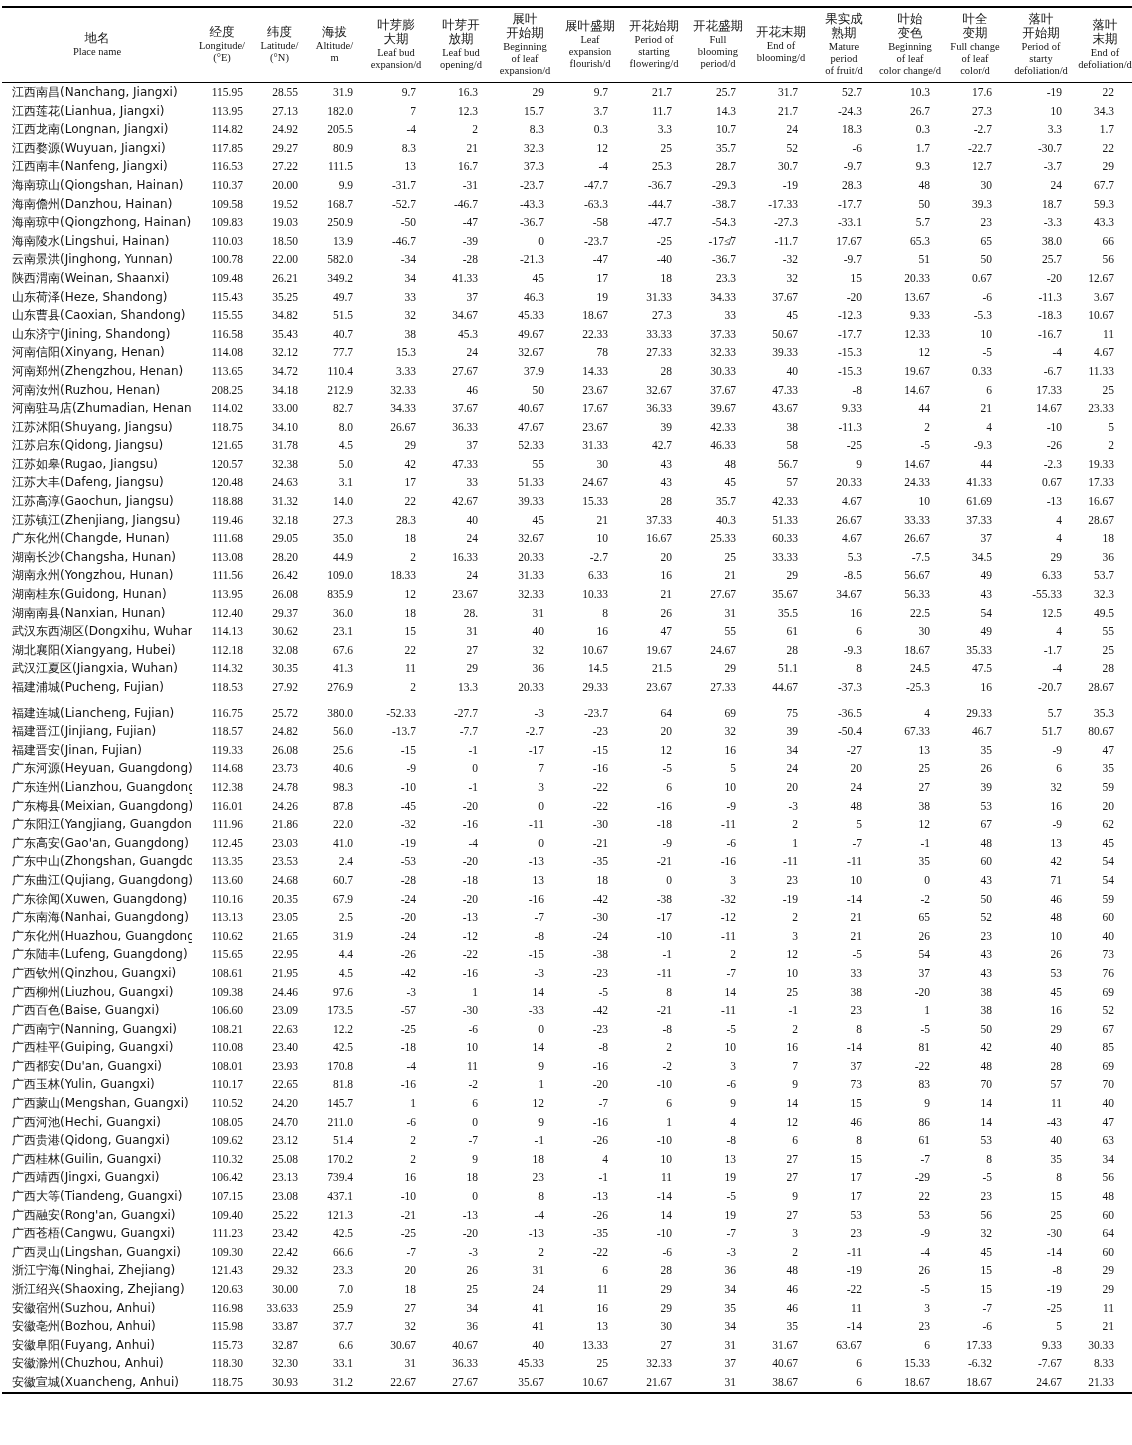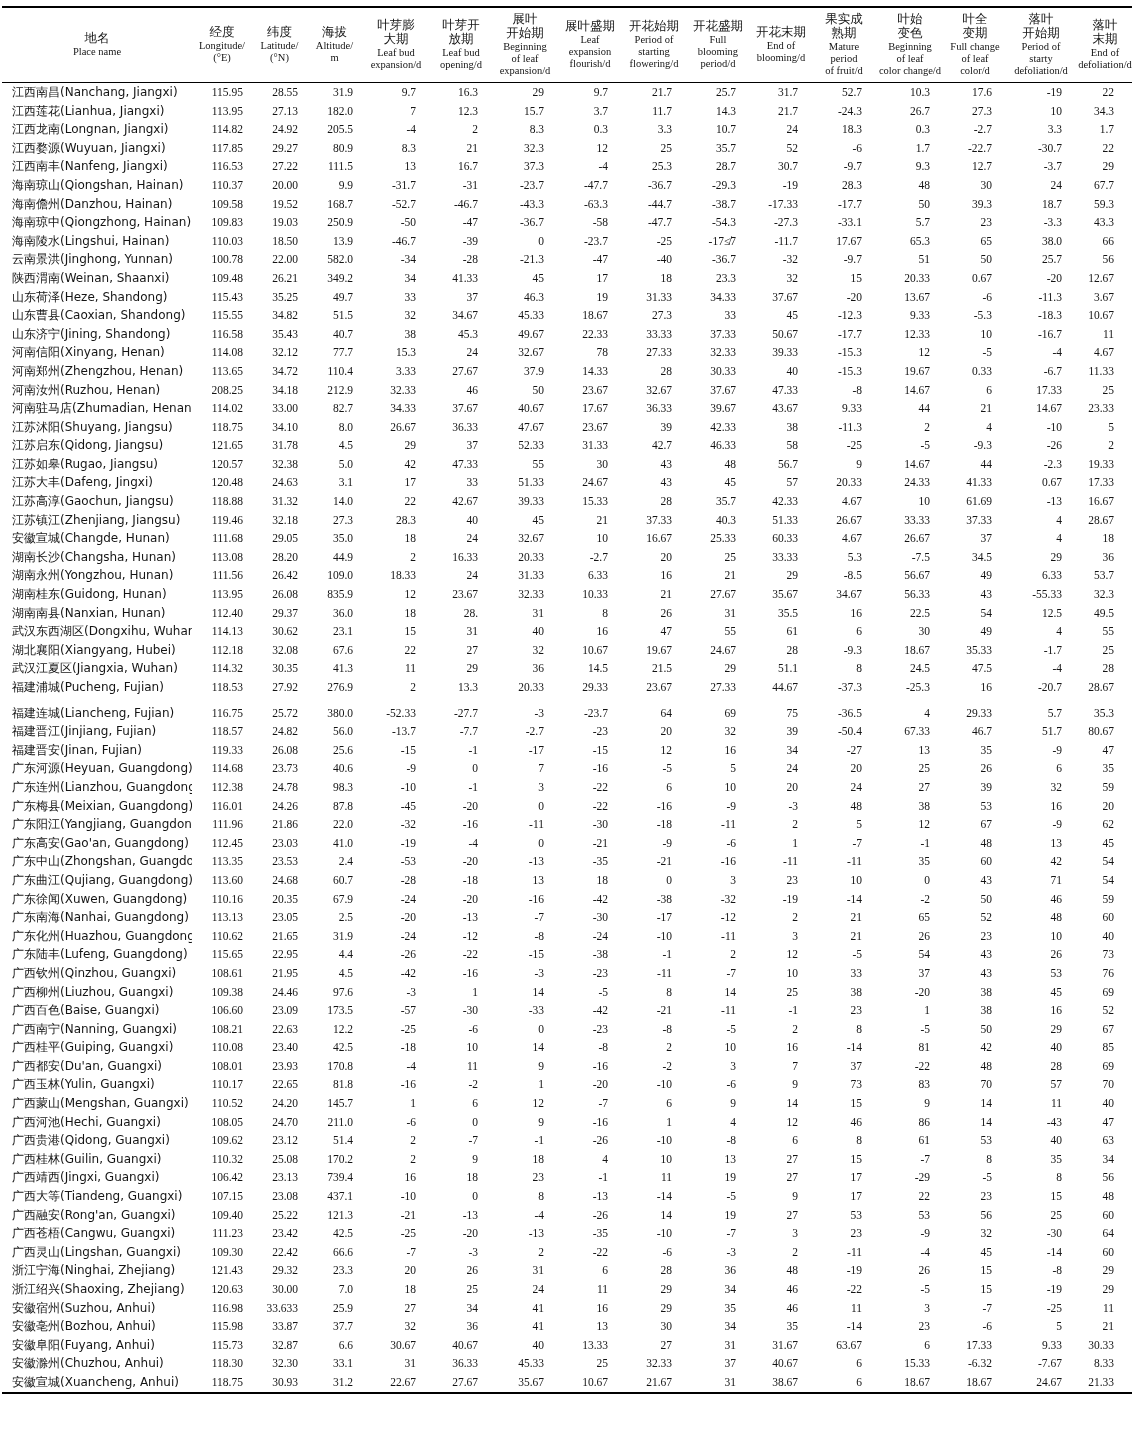--- a/index.html
+++ b/index.html
@@ -525,21 +525,21 @@
           <td class="val c8">43</td>
           <td class="val c9">48</td>
           <td class="val c10">56.7</td>
           <td class="val c11">9</td>
           <td class="val c12">14.67</td>
           <td class="val c13">44</td>
           <td class="val c14">-2.3</td>
           <td class="val c15">19.33</td>
         </tr>
         <tr>
-          <td class="place">江苏大丰(Dafeng, Jingxi)</td>
+          <td class="place">江苏大丰(Dafeng, Jiangsu)</td>
           <td class="val c1">120.48</td>
           <td class="val c2">24.63</td>
           <td class="val c3">3.1</td>
           <td class="val c4">17</td>
           <td class="val c5">33</td>
           <td class="val c6">51.33</td>
           <td class="val c7">24.67</td>
           <td class="val c8">43</td>
           <td class="val c9">45</td>
           <td class="val c10">57</td>
@@ -579,21 +579,21 @@
           <td class="val c8">37.33</td>
           <td class="val c9">40.3</td>
           <td class="val c10">51.33</td>
           <td class="val c11">26.67</td>
           <td class="val c12">33.33</td>
           <td class="val c13">37.33</td>
           <td class="val c14">4</td>
           <td class="val c15">28.67</td>
         </tr>
         <tr>
-          <td class="place">安徽宣城(Changde, Hunan)</td>
+          <td class="place">广东化州(Changde, Hunan)</td>
           <td class="val c1">111.68</td>
           <td class="val c2">29.05</td>
           <td class="val c3">35.0</td>
           <td class="val c4">18</td>
           <td class="val c5">24</td>
           <td class="val c6">32.67</td>
           <td class="val c7">10</td>
           <td class="val c8">16.67</td>
           <td class="val c9">25.33</td>
           <td class="val c10">60.33</td>

